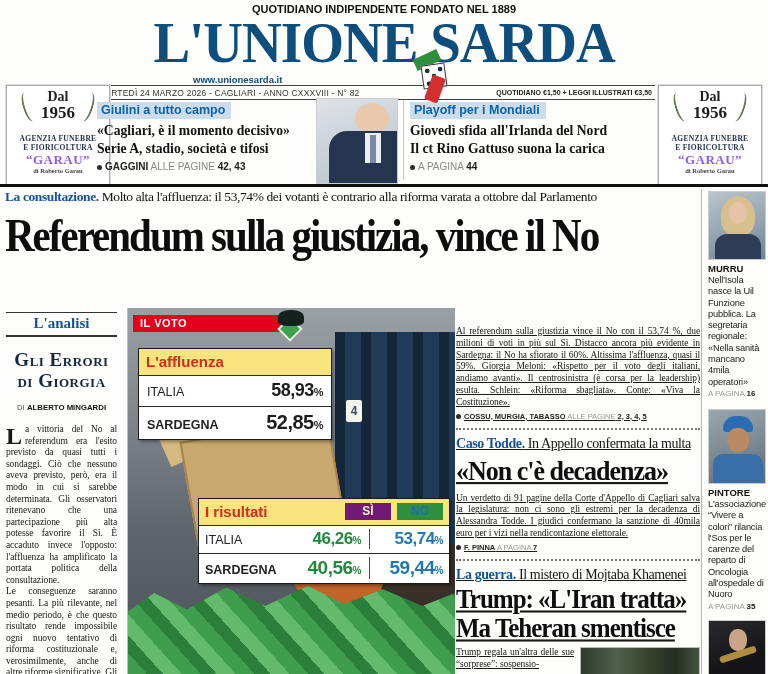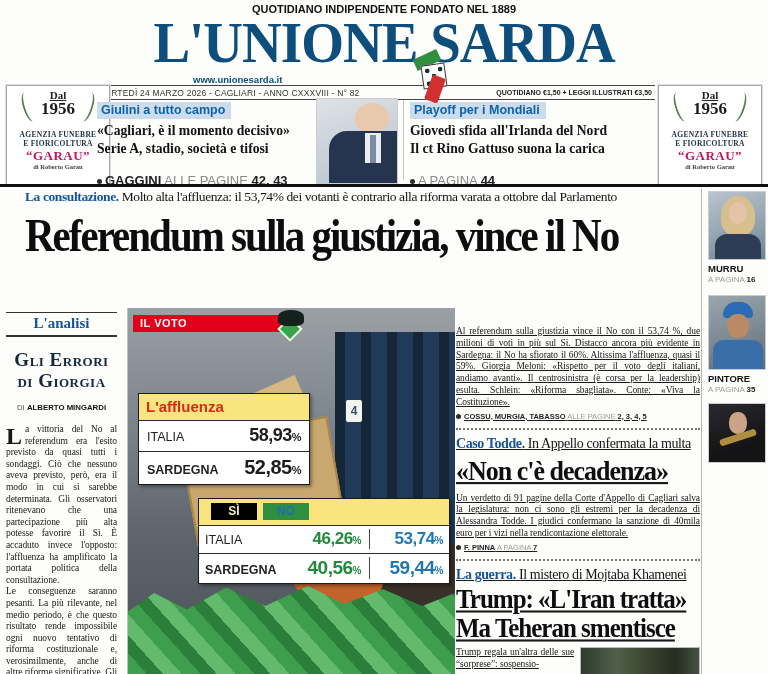--- a/index.html
+++ b/index.html
@@ -31,58 +31,58 @@
     background-image:
       radial-gradient(circle 2px at 5px 5px, #133 2px, transparent 2.6px),
       radial-gradient(circle 2px at 18px 5px, #133 2px, transparent 2.6px),
       radial-gradient(circle 2px at 11px 11px, #133 2px, transparent 2.6px),
       radial-gradient(circle 2px at 5px 18px, #133 2px, transparent 2.6px),
       radial-gradient(circle 2px at 18px 18px, #133 2px, transparent 2.6px); }
   
   .badge { position:absolute; top:85px; width:104px; height:100px; background:#fff;
     border:1px solid #aaa; outline:1px solid #ddd; text-align:center; padding-top:3px; }
   .badge.left { left:6px; } .badge.right { left:658px; }
-  .badge .since { font-size:11px; font-weight:bold; color:#222;text-decoration:underline; }
+  .badge .since { font-size:14px; font-weight:bold; color:#222; }
   .badge .year { font-size:17px; font-weight:bold; color:#1b1b1b; line-height:15px; }
   .laurel { position:absolute; top:6px; width:12px; height:30px; border-left:2px solid #5a7d46; border-radius:50%; }
   .laurel.l { left:16px; transform:rotate(-18deg); }
   .laurel.r { right:16px; transform:rotate(18deg); border-left:none; border-right:2px solid #5a7d46; }
   .badge .agline { margin-top:14px; font-size:7.5px; font-weight:bold; color:#23324a; letter-spacing:0.3px; line-height:9px; }
-  .badge .garau { font-size:13px; font-weight:bold; color:#be185d; letter-spacing:0.5px; line-height:15px;text-align:center; }
+  .badge .garau { font-size:13px; font-weight:bold; color:#8b5cf6; letter-spacing:0.5px; line-height:15px;text-align:center; }
   .badge .sub { font-size:6.5px; font-weight:bold; color:#444; }
   
   .topbox { position:absolute; top:98px; height:86px; display:flex; }
   .topbox.one { left:97px; width:301px; }
   .topbox.two { left:410px; width:268px; }
   .topbox .txt { flex:1; padding-top:2px; }
   .kicker-bar { display:inline-block; background:#cddcea; color:#0e63a8;
     font-family:"Liberation Sans", sans-serif; font-weight:bold; font-size:12.5px;
     padding:1px 6px 2px 4px; margin-bottom:2px; white-space:nowrap; }
   .tb-head { font-size:15.5px; font-weight:bold; color:#121212; line-height:18px;
     transform:scaleX(0.88); transform-origin:left; white-space:nowrap; }
-  .tb-by { margin-top:16px; font-family:"Liberation Sans", sans-serif; font-size:13px; color:#8a8a8a; }
+  .tb-by { margin-top:4px; font-family:"Liberation Sans", sans-serif; font-size:10px; color:#8a8a8a; }
   .tb-by b { color:#222; } .tb-by .pg { font-weight:bold; color:#222; }
   .dot { display:inline-block; width:5px; height:5px; border-radius:50%; background:#2b2b2b; margin-right:3px; vertical-align:middle; }
   .tb-photo { width:116px; height:86px; position:relative; overflow:hidden; border:1px solid #ccc; }
   .photo-giulini { background:linear-gradient(160deg,#dfe3e8 0%,#cfd6dd 35%,#b9c3cc 100%); }
   .photo-giulini .head { position:absolute; left:38px; top:4px; width:34px; height:30px; border-radius:50% 50% 45% 45%; background:#e8c9ae; }
   .photo-giulini .suit { position:absolute; left:12px; top:32px; width:88px; height:54px; border-radius:18px 18px 0 0; background:#25354f; }
   .photo-giulini .shirt { position:absolute; left:48px; top:34px; width:16px; height:30px; background:#e9eef2; }
   .photo-giulini .tie { position:absolute; left:53px; top:36px; width:6px; height:28px; background:#7d8aa6; }
   .photo-gattuso { background:linear-gradient(120deg,#2b5d9e 0%,#3a74bb 55%,#2b5d9e 100%); }
   .photo-gattuso .panel { position:absolute; left:0; top:0; width:100%; height:100%;
     background:repeating-linear-gradient(90deg, transparent 0 34px, rgba(255,255,255,0.25) 34px 58px); }
   .photo-gattuso .head { position:absolute; left:40px; top:6px; width:30px; height:30px; border-radius:50%; background:#caa184; }
   .photo-gattuso .beard { position:absolute; left:42px; top:22px; width:26px; height:16px; border-radius:0 0 14px 14px; background:#4a3b31; }
   .photo-gattuso .jacket { position:absolute; left:16px; top:36px; width:78px; height:50px; border-radius:16px 16px 0 0; background:#e8e8e6; }
   .tim { position:absolute; right:3px; top:28px; font-family:"Liberation Sans",sans-serif; font-weight:bold; font-size:12px; color:#fff; opacity:0.85; }
   .vdiv-top { position:absolute; left:403px; top:100px; height:80px; width:1px; background:#c6c6c6; }
   .black-rule { position:absolute; top:184px; left:0; width:768px; height:3px; background:#101010; }
   
-  .lead { position:absolute; top:189px; left:5px; width:692px;margin-left:20px; }
+  .lead { position:absolute; top:189px; left:5px; width:692px; }
   .lead-kicker { font-size:13.5px; letter-spacing:-0.4px; white-space:nowrap; color:#141414; }
   .lead-kicker .lbl { color:#15539c; font-weight:bold; }
   .lead-head { margin-top:3px; font-size:41px; font-weight:bold; color:#0d0d0d;
     letter-spacing:-2px; white-space:nowrap; transform:scaleY(1.12); transform-origin:top left; }
   .lead-sub { margin-top:17px; font-size:19px; letter-spacing:-0.8px; white-space:nowrap; color:#141414; }
   
   .rail { position:absolute; top:189px; left:701px; width:67px; height:485px;
     border-left:1px solid #b5b5b5; padding:2px 0 0 6px;
     font-family:"Liberation Sans", sans-serif; }
   .rail .ph { width:58px; position:relative; overflow:hidden; border:1px solid #ccc; }
@@ -134,33 +134,33 @@
     background:repeating-linear-gradient(48deg, #3f9e4d 0 14px, #2c7f3b 14px 26px, #63b96c 26px 40px);
     clip-path:polygon(0 32%, 8% 12%, 18% 30%, 30% 6%, 42% 26%, 55% 4%, 66% 24%, 78% 8%, 90% 26%, 100% 12%, 100% 100%, 0 100%); }
   .voto-bar { position:absolute; left:5px; top:7px; width:152px; height:17px; background:#e3001b;
     color:#fff; font-family:"Liberation Sans",sans-serif; font-weight:bold; font-size:11px;
     line-height:17px; padding-left:7px; letter-spacing:0.5px; }
   .voto-hand { position:absolute; left:146px; top:0px; width:34px; height:34px; }
   .voto-hand .palm { position:absolute; left:4px; top:2px; width:26px; height:16px; border-radius:45% 45% 30% 30%; background:#15211c; }
   .voto-hand .card { position:absolute; left:7px; top:12px; width:18px; height:18px; background:#3aa24a; border:2px solid #f2f2ea; transform:rotate(45deg); }
   .ig-box { position:absolute; border:1px solid #1b1b1b; box-shadow:2px 2px 3px rgba(0,0,0,0.35); background:#fff;
     font-family:"Liberation Sans",sans-serif; }
-  .ig-aff { left:10px; top:40px; width:172px;margin-top:45px; }
+  .ig-aff { left:10px; top:40px; width:194px; }
   .ig-head { background:#f8e57e; color:#d42b1e; font-weight:bold; font-size:15px; padding:4px 7px 5px; }
   .ig-row { display:flex; justify-content:space-between; align-items:baseline; padding:4px 8px 5px; border-top:1px solid #2a2a2a; background:#fff; }
   .ig-row .lb { font-size:12.5px; color:#222; }
   .ig-row.b2 .lb { font-weight:bold; }
   .ig-val { font-weight:bold; font-size:18px; color:#1d1d1d; letter-spacing:-0.5px; }
   .ig-val .pc { font-size:11px; }
   .ig-row.b2 .ig-val { font-size:20px; }
   .ig-res { left:70px; top:190px; width:252px; }
   .ig-res .ig-head { display:flex; align-items:center; gap:0; padding:4px 6px 5px; }
   .ig-res .ttl { flex:1; }
   .tagbox { width:46px; text-align:center; font-size:12px; font-weight:bold; padding:1px 0 2px; margin-left:6px; }
-  .tag-si { background:#000000; color:#f5efc2; }
+  .tag-si { background:#701a75; color:#f5efc2; }
   .tag-no { background:#2e8f3f; color:#1f6fae; }
   .res-row { display:flex; align-items:baseline; padding:3px 6px 4px; border-top:1px solid #2a2a2a; background:#fff; }
   .res-row .lb { flex:1; font-size:12.5px; color:#222; }
   .res-row.b2 .lb { font-weight:bold; }
   .res-val { width:74px; text-align:right; font-weight:bold; font-size:17px; letter-spacing:-0.5px; }
   .res-val .pc { font-size:10px; }
   .res-val.si { color:#218a3c; }
   .res-val.no { color:#1f78b5; border-left:1px solid #444; margin-left:8px; padding-left:6px; }
   .res-row.b2 .res-val { font-size:19px; }
   
@@ -249,28 +249,30 @@
     <div class="lead-head">Referendum sulla giustizia, vince il No</div>
   </div>
 
   <div class="rail">
     <div class="ph ph-murru">
         <div class="hair"></div>
         <div class="face"></div>
         <div class="body"></div>
       </div>
     <div class="nm">MURRU</div>
+    <div class="bt">Nell'Isola nasce la Uil Funzione pubblica. La segretaria regionale: «Nella sanità mancano 4mila operatori»</div>
     <div class="pg"><span>A PAGINA </span><b>16</b></div>
     <div class="gap1"></div>
     <div class="ph ph-pintore">
         <div class="cap"></div>
         <div class="face"></div>
         <div class="body"></div>
       </div>
     <div class="nm">PINTORE</div>
+    <div class="bt">L'associazione “Vivere a colori” rilancia l'Sos per le carenze del reparto di Oncologia all'ospedale di Nuoro</div>
     <div class="pg"><span>A PAGINA </span><b>35</b></div>
     <div class="gap2"></div>
     <div class="ph ph-fresu">
         <div class="face"></div>
         <div class="horn"></div>
       </div>
 
   </div>
 
   <div class="ana">
@@ -307,20 +309,21 @@
         <span class="ig-val"><span>58,93</span><span class="pc">%</span></span>
       </div>
       <div class="ig-row b2">
         <span class="lb">SARDEGNA</span>
         <span class="ig-val"><span>52,85</span><span class="pc">%</span></span>
       </div>
     </div>
 
     <div class="ig-box ig-res">
       <div class="ig-head">
+        <span class="ttl">I risultati</span>
         <span class="tagbox tag-si">SÌ</span>
         <span class="tagbox tag-no">NO</span>
       </div>
       <div class="res-row">
         <span class="lb">ITALIA</span>
         <span class="res-val si"><span>46,26</span><span class="pc">%</span></span>
         <span class="res-val no"><span>53,74</span><span class="pc">%</span></span>
       </div>
       <div class="res-row b2">
         <span class="lb">SARDEGNA</span>

